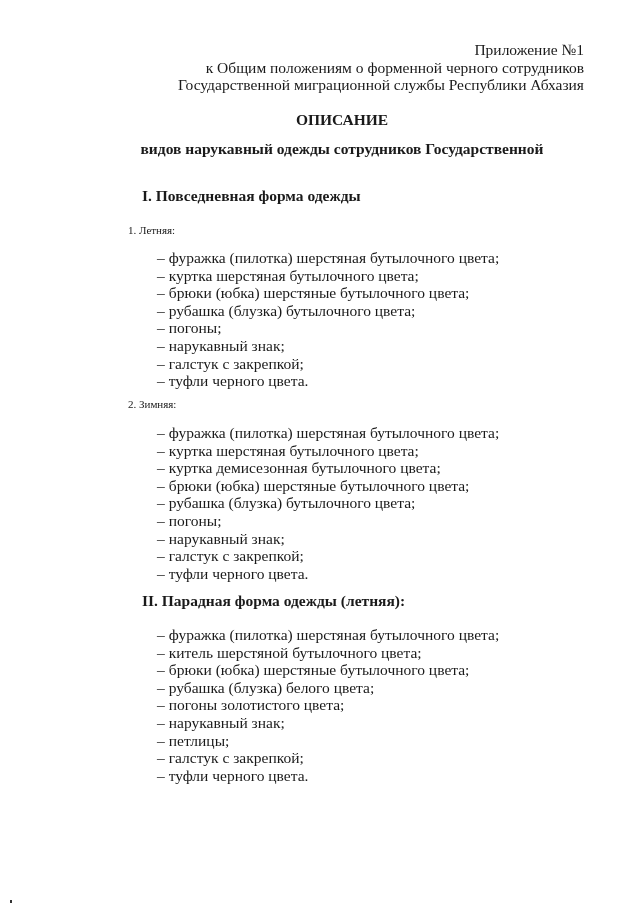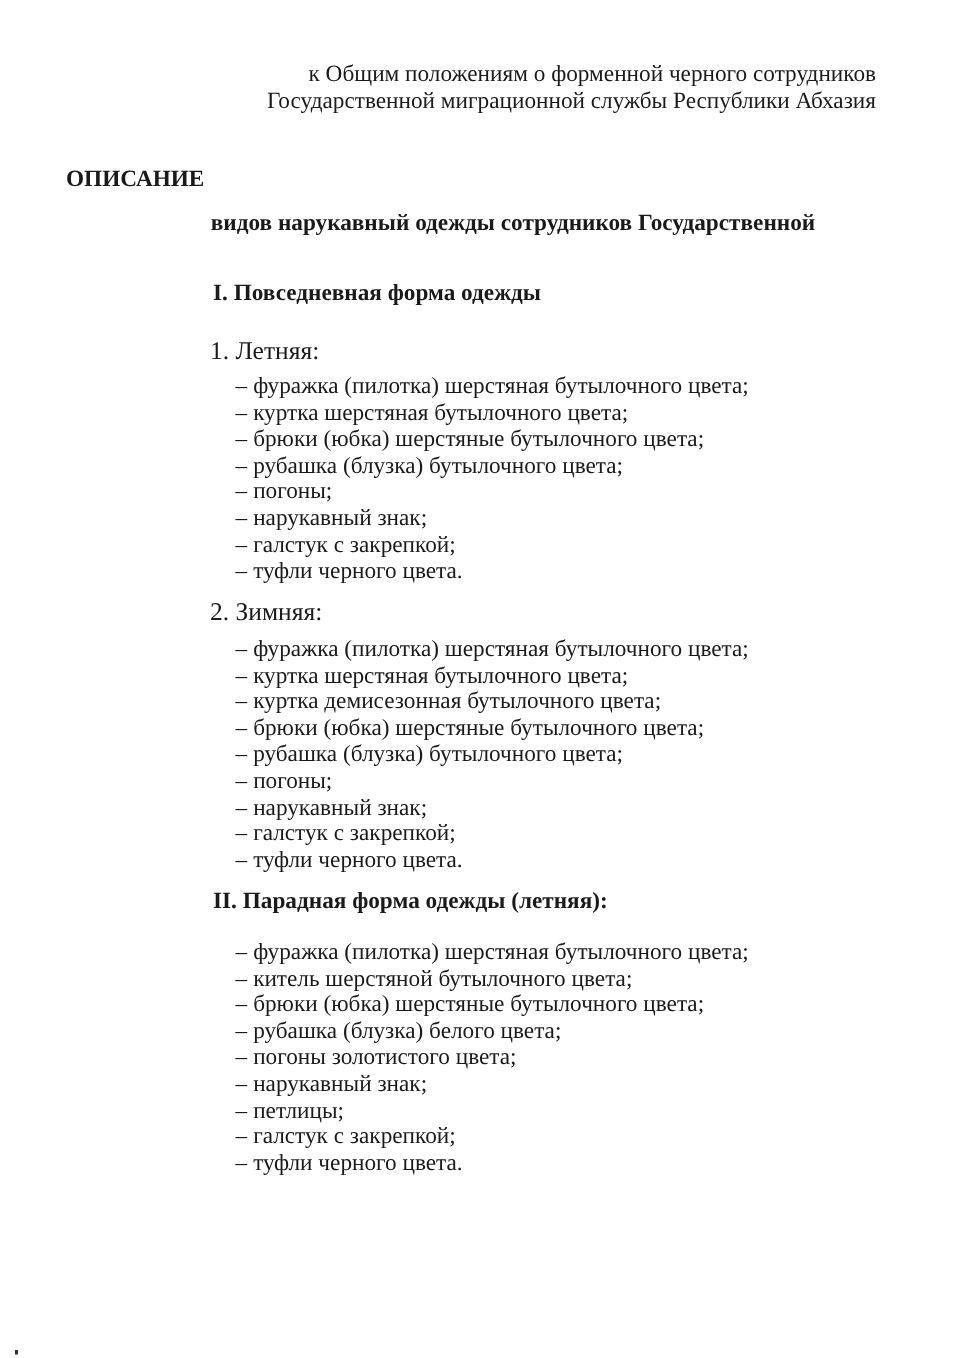--- a/index.html
+++ b/index.html
@@ -28,20 +28,21 @@
       text-align: right;
       line-height: 17.5px;
       font-size: 15.5px;
     }
     .appendix div { white-space: nowrap; }
 
     .title {
       position: absolute;
       left: 0; width: 640px;
       top: 111px;
+      text-align: center;
       font-weight: bold;
       font-size: 15.5px;
       padding-left: 44px;
       box-sizing: border-box;
     }
     .subtitle {
       position: absolute;
       left: 0; width: 640px;
       top: 140px;
       text-align: center;
@@ -53,22 +54,22 @@
     }
     .section-heading {
       position: absolute;
       left: 142px;
       font-weight: bold;
       font-size: 15.5px;
       white-space: nowrap;
     }
     .sub-heading {
       position: absolute;
-      left: 140px;
-      font-size: 17px;
+      left: 128px;
+      font-size: 11px;
       white-space: nowrap;
     }
     .item-list {
       position: absolute;
       left: 157px;
       margin: 0;
       padding: 0;
       list-style: none;
       line-height: 17.6px;
       font-size: 15.5px;
@@ -92,20 +93,21 @@
       height: 3px;
       background: #333;
     }
   </style>
 </head>
 <body>
 
 <div class="page">
 
   <div class="appendix">
+    <div>Приложение №1</div>
     <div>к Общим положениям о форменной черного сотрудников</div>
     <div>Государственной миграционной службы Республики Абхазия</div>
   </div>
 
   <div class="title">ОПИСАНИЕ</div>
 
   <div class="subtitle">
     <div>видов нарукавный одежды сотрудников Государственной</div>
   </div>
 

